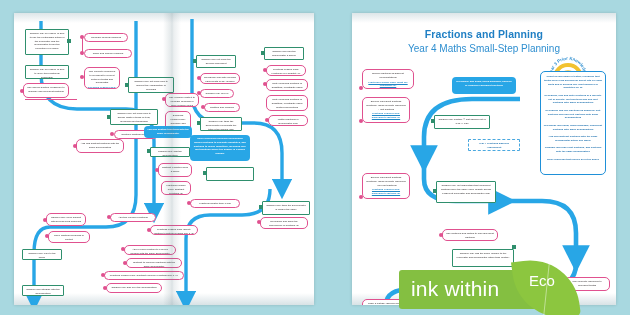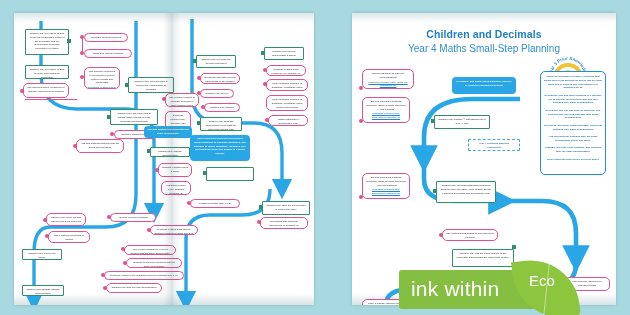--- a/index.html
+++ b/index.html
@@ -268,21 +268,21 @@
     <div class="node n-green" style="left:192px;top:154px;width:48px;height:14px;"></div>
     <span class="sq" style="left:189px;top:158px;"></span>
 
     <div class="fold"></div>
   </div>
 
   <div class="page" id="page-right">
     <div class="page-top-shade"></div>
     <div class="page-bot-shade"></div>
 
-    <div class="title1" style="top:15px;">Children and Decimals</div>
+    <div class="title1" style="top:15px;">Fractions and Planning</div>
     <div class="title2" style="top:30px;">Year 4 Maths Small-Step Planning</div>
 
     <svg class="seal" style="left:194px;top:38px;" viewBox="0 0 100 100">
       <defs>
         <path id="sealArc" d="M14,56 A36,36 0 0 1 86,56"></path>
       </defs>
       <path d="M20,62 A30,30 0 0 1 80,62" fill="none" stroke="#f2c230" stroke-width="9"></path>
       <path d="M28,62 A22,22 0 0 1 72,62" fill="none" stroke="#ffffff" stroke-width="6"></path>
       <path d="M34,62 A16,16 0 0 1 66,62" fill="none" stroke="#f2c230" stroke-width="5"></path>
       <text font-size="10" fill="#2f8fd0" font-family="Liberation Sans, sans-serif" font-weight="bold">

